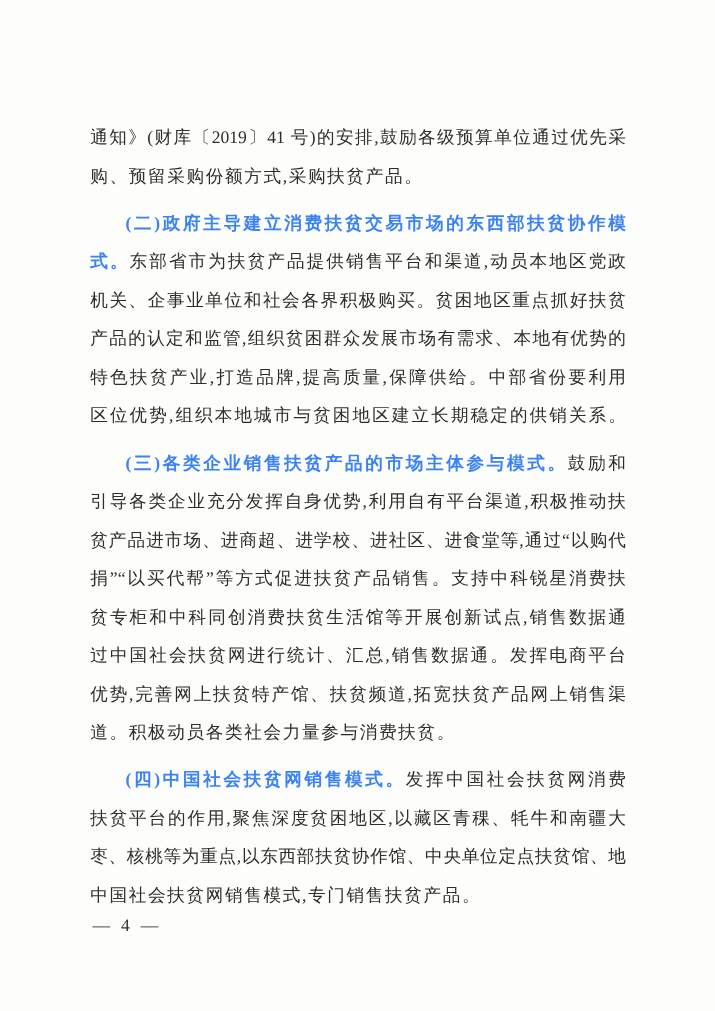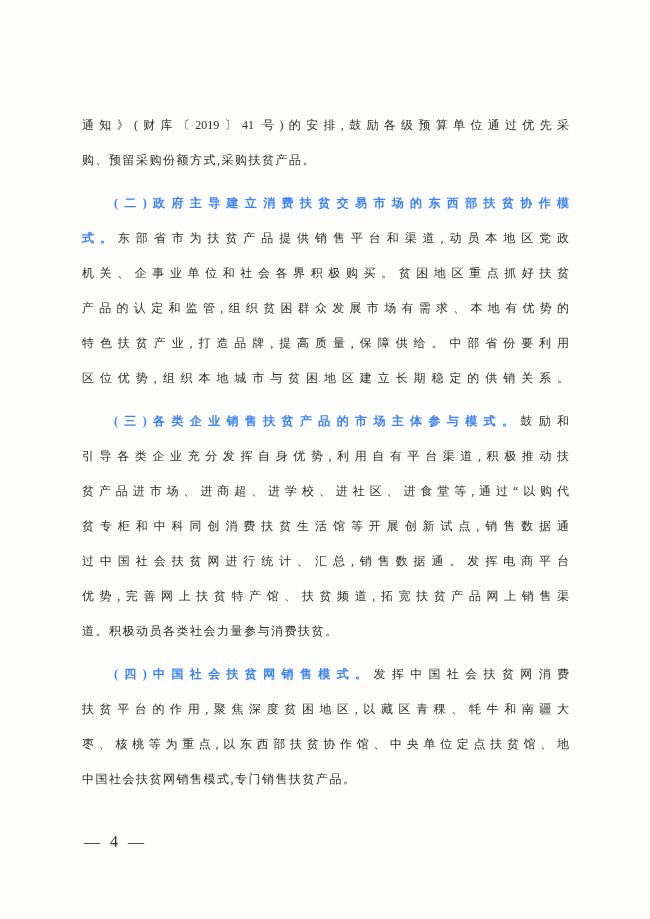--- a/index.html
+++ b/index.html
@@ -14,21 +14,21 @@
     background: #fdfdfc;
     overflow: hidden;
     font-family: "Liberation Serif", "DejaVu Serif", serif;
   }
   .text-block {
     position: absolute;
     left: 82px;
     top: 108px;
     width: 487px;
     color: #2e2d2b;
-    font-size: 12px;
+    font-size: 16px;
   }
   .line {
     height: 35px;
     line-height: 35px;
     letter-spacing: 1.5px;
     white-space: nowrap;
   }
   .line.just {
     white-space: normal;
     letter-spacing: 0;
@@ -66,20 +66,21 @@
       <div class="line"><span>购、预留采购份额方式,采购扶贫产品。</span></div>
       <div class="line just indent para-start"><span class="bold">(二)政府主导建立消费扶贫交易市场的东西部扶贫协作模</span></div>
       <div class="line just"><span class="bold">式。</span><span>东部省市为扶贫产品提供销售平台和渠道,动员本地区党政</span></div>
       <div class="line just"><span>机关、企事业单位和社会各界积极购买。贫困地区重点抓好扶贫</span></div>
       <div class="line just"><span>产品的认定和监管,组织贫困群众发展市场有需求、本地有优势的</span></div>
       <div class="line just"><span>特色扶贫产业,打造品牌,提高质量,保障供给。中部省份要利用</span></div>
       <div class="line just"><span>区位优势,组织本地城市与贫困地区建立长期稳定的供销关系。</span></div>
       <div class="line just indent para-start"><span class="bold">(三)各类企业销售扶贫产品的市场主体参与模式。</span><span>鼓励和</span></div>
       <div class="line just"><span>引导各类企业充分发挥自身优势,利用自有平台渠道,积极推动扶</span></div>
       <div class="line just"><span>贫产品进市场、进商超、进学校、进社区、进食堂等,通过“以购代</span></div>
+      <div class="line just"><span>捐”“以买代帮”等方式促进扶贫产品销售。支持中科锐星消费扶</span></div>
       <div class="line just"><span>贫专柜和中科同创消费扶贫生活馆等开展创新试点,销售数据通</span></div>
       <div class="line just"><span>过中国社会扶贫网进行统计、汇总,销售数据通。发挥电商平台</span></div>
       <div class="line just"><span>优势,完善网上扶贫特产馆、扶贫频道,拓宽扶贫产品网上销售渠</span></div>
       <div class="line"><span>道。积极动员各类社会力量参与消费扶贫。</span></div>
       <div class="line just indent para-start"><span class="bold">(四)中国社会扶贫网销售模式。</span><span>发挥中国社会扶贫网消费</span></div>
       <div class="line just"><span>扶贫平台的作用,聚焦深度贫困地区,以藏区青稞、牦牛和南疆大</span></div>
       <div class="line just"><span>枣、核桃等为重点,以东西部扶贫协作馆、中央单位定点扶贫馆、地</span></div>
       <div class="line"><span>中国社会扶贫网销售模式,专门销售扶贫产品。</span></div>
     </div>
   <div class="page-number">— 4 —</div>

